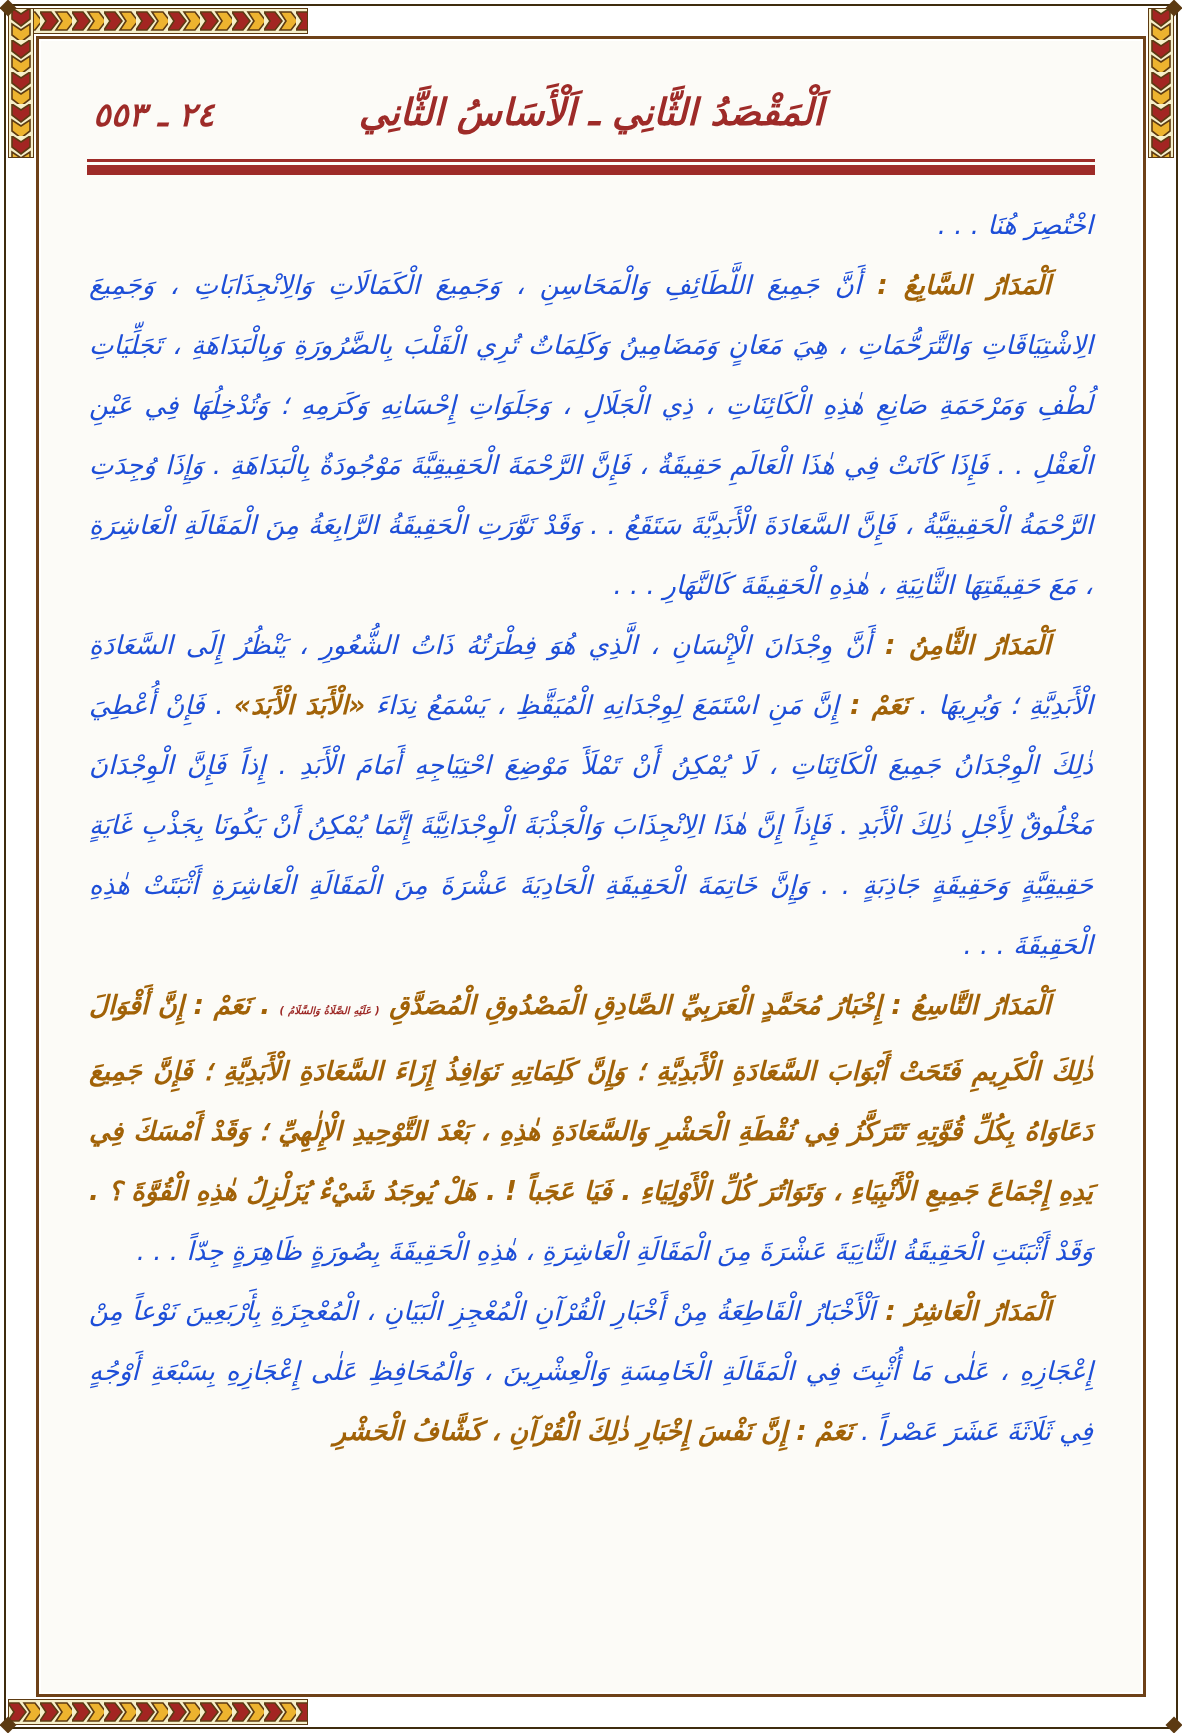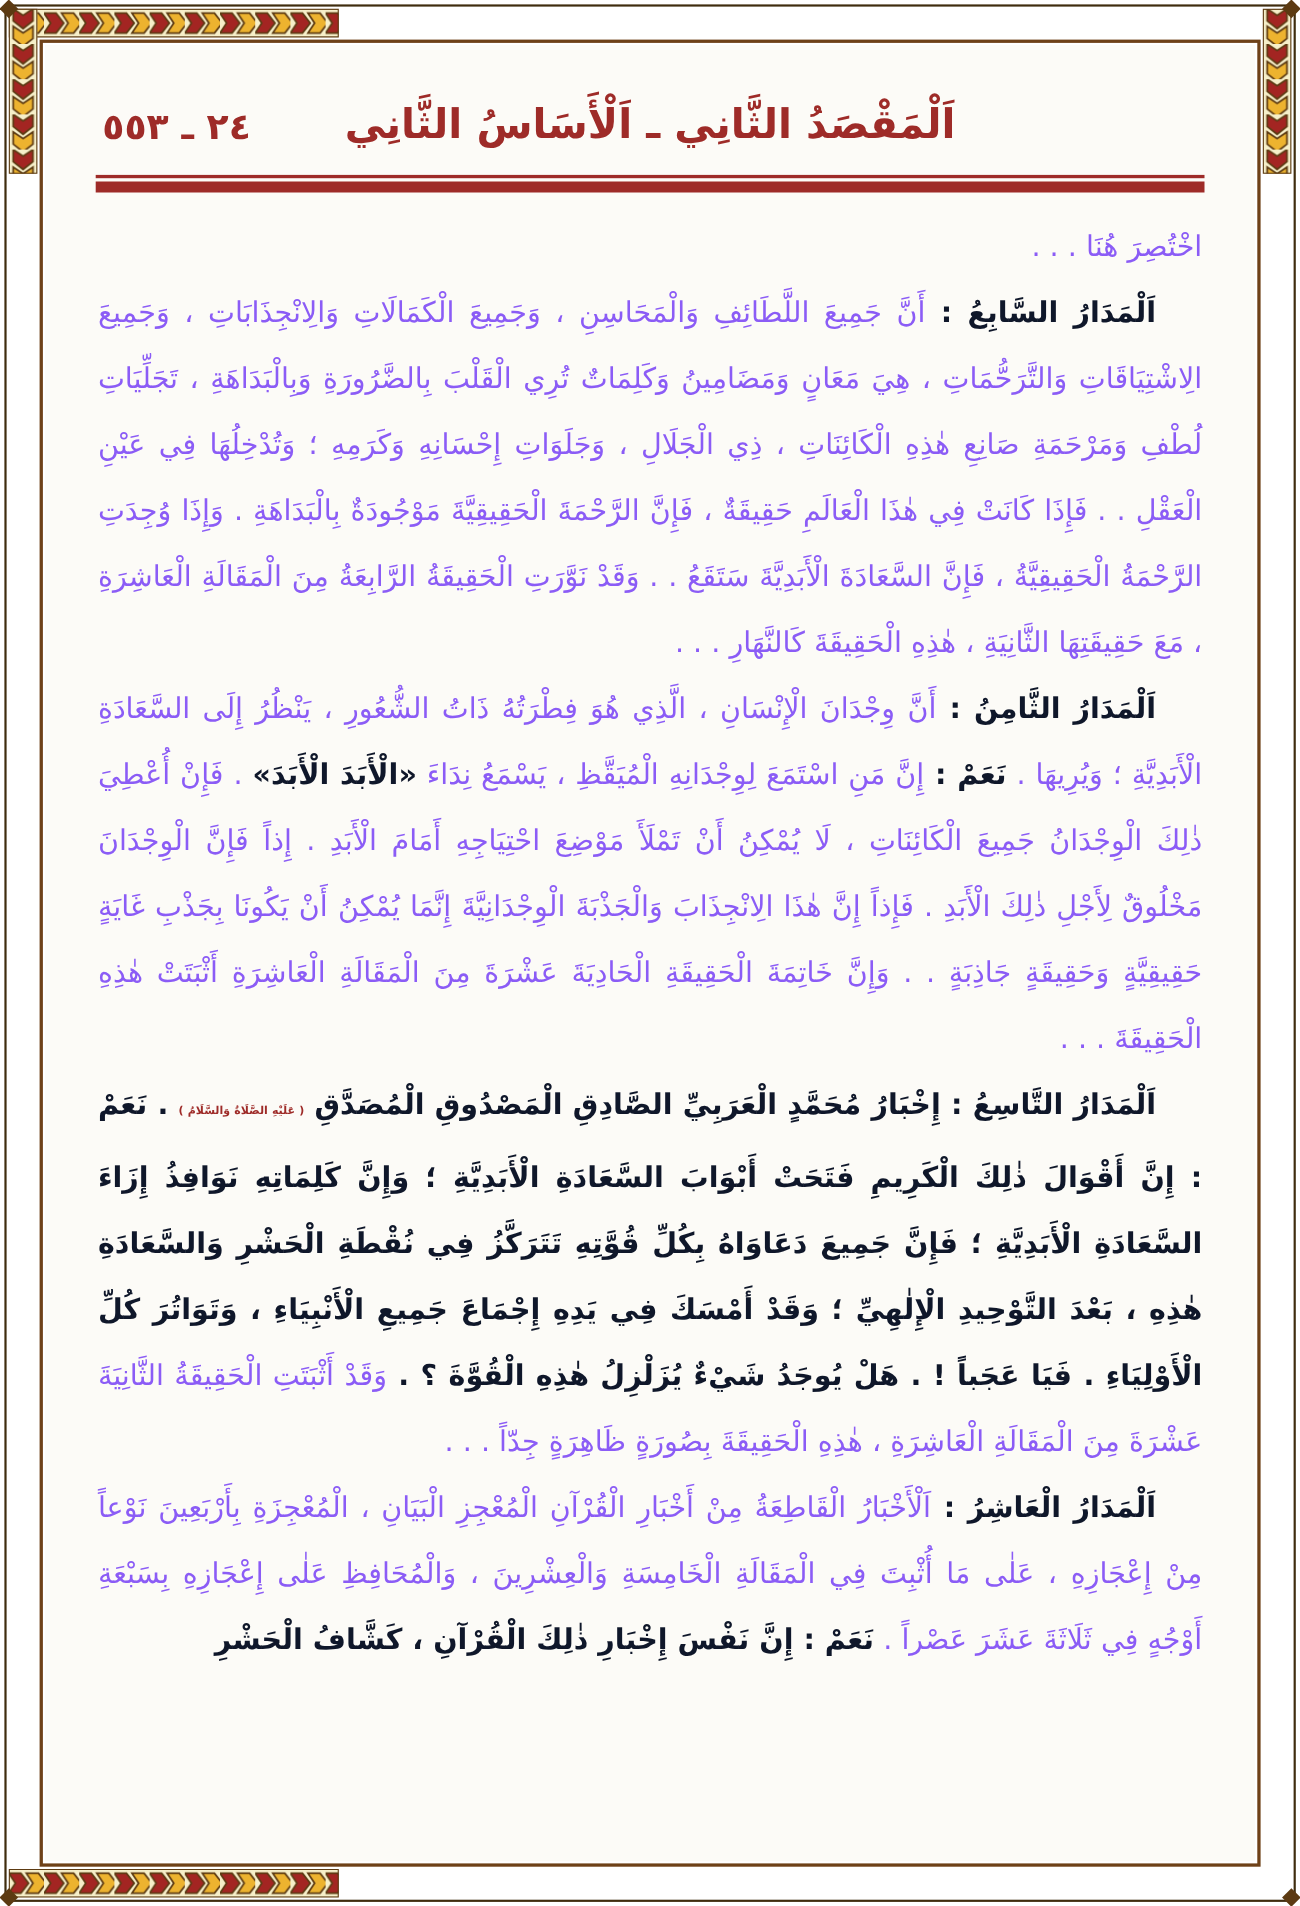--- a/index.html
+++ b/index.html
@@ -14,21 +14,21 @@
   .bstrip.bottom{left:8px;right:8px;bottom:8px;height:26px;}
   .bstrip.left{top:8px;bottom:8px;left:8px;width:26px;}
   .bstrip.right{top:8px;bottom:8px;right:8px;width:26px;}
   .inner-line{position:absolute;inset:36px;border:3px solid #6e4118;pointer-events:none;}
   .corner{position:absolute;width:12px;height:12px;background:#5c3a12;transform:rotate(45deg);}
   .corner.tl{left:2px;top:2px;} .corner.tr{right:2px;top:2px;}
   .corner.bl{left:2px;bottom:2px;} .corner.br{right:2px;bottom:2px;}
 
   
   .content{
-    position:absolute;inset:41px;background:#fcfbf7;overflow:hidden;
+    position:absolute;inset:41px;background:#fcfbf7;overflow:hidden;font-style:italic;
   }
   .hdr{position:relative;height:66px;margin-top:42px;}
   .title{
     position:absolute;left:0;right:0;text-align:center;
     color:#9e2b28;font-weight:bold;font-size:37px;line-height:60px;
   }
   .page-ref{
     position:absolute;left:52px;top:4px;
     color:#9e2b28;font-weight:bold;font-size:33px;line-height:56px;direction:rtl;
   }
@@ -36,22 +36,22 @@
     margin:10px 46px 0 46px;height:3px;
     border-top:3px solid #9e2b28;border-bottom:10px solid #9e2b28;
   }
   .text{
     direction:rtl;padding:20px 48px 0 48px;
     font-size:26px;line-height:60px;color:#1c1c1c;
     text-align:justify;text-align-last:right;
   }
   .text p{margin:0;text-indent:42px;}
   .text p.noindent{text-indent:0;}
-  .red{color:#0f172a;font-weight:bold;}
-  .blk{color:#8b5cf6;font-weight:normal;}
+  .red{color:#a16207;font-weight:bold;}
+  .blk{color:#1d4ed8;font-weight:normal;}
   .saw{font-size:10px;font-weight:bold;color:#9e2b28;letter-spacing:-1px;}
 </style>
 </head>
 <body>
 
 <svg width="0" height="0" style="position:absolute" aria-hidden="true">
   <defs>
     <pattern id="chainH" width="32" height="26" patternUnits="userSpaceOnUse">
       <rect width="32" height="26" fill="#f6efc9"></rect>
       <path d="M0 4 h11 l7 9 -7 9 h-11 l6 -9 z" fill="#a32522" stroke="#5c3a12" stroke-width="1.6"></path>

